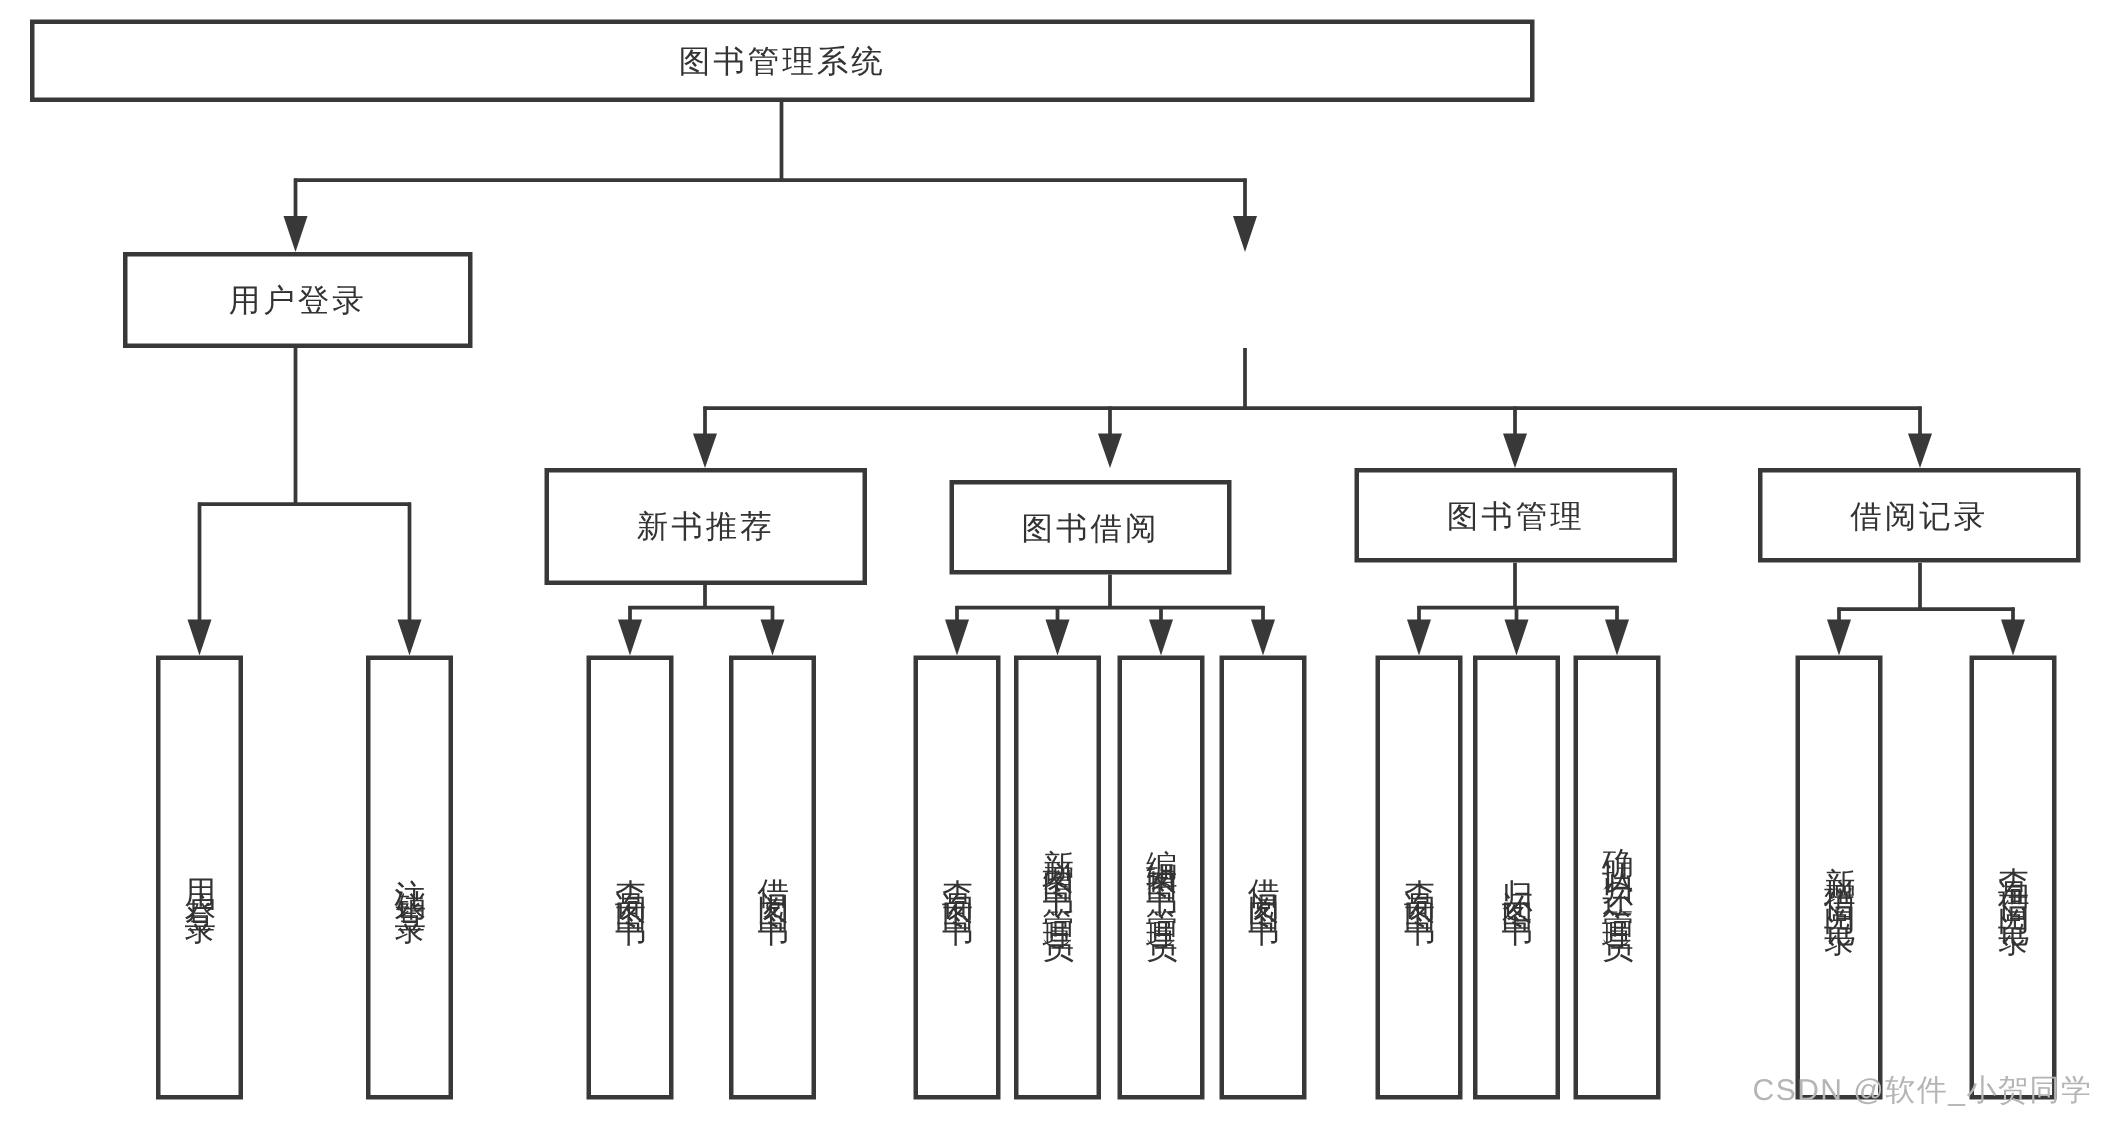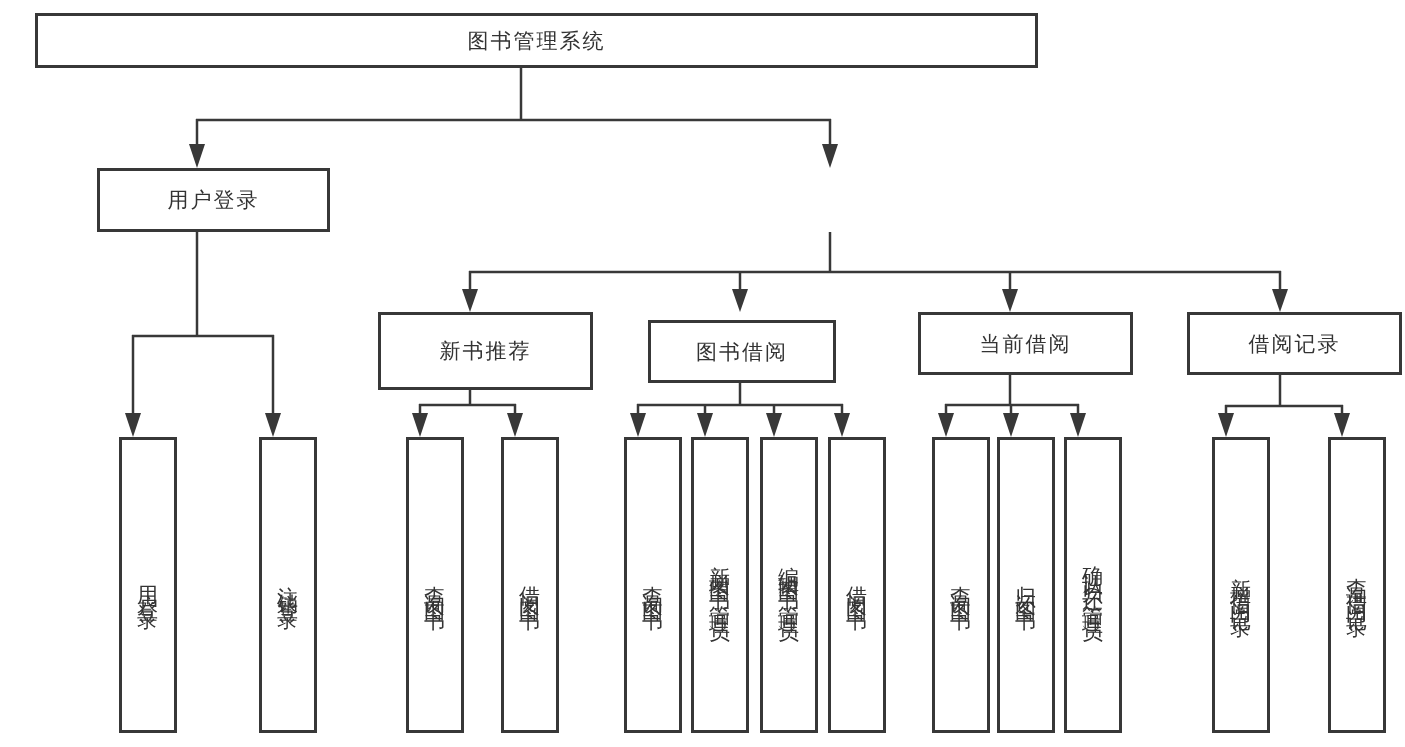--- a/index.html
+++ b/index.html
@@ -21,21 +21,20 @@
   .c{stroke:var(--line);stroke-width:2.5;fill:none;}
   .ah{fill:var(--line);stroke:none;}
   .box{
     position:absolute;
     box-sizing:border-box;
     background:#ffffff;
     border:3px solid var(--line);
     display:flex;align-items:center;justify-content:center;
     font-size:21px;
     z-index:1;
-    margin-left:15px;
   }
   .hbox{letter-spacing:2px;}
   .vbox{
     writing-mode:vertical-rl;
     text-orientation:mixed;
     letter-spacing:8px;
     line-height:1;
   }
   .watermark{
     position:absolute;
@@ -113,34 +112,35 @@
     <path class="c" d="M1342 405 V415"></path>
       <polygon class="ah" points="1334,413 1350,413 1342,437"></polygon>
   </svg>
 
   <div class="box hbox" style="left:20px;top:13px;width:1003px;height:55px">图书管理系统</div>
 
   <div class="box hbox" style="left:82px;top:168px;width:233px;height:64px">用户登录</div>
 
   <div class="box hbox" style="left:363px;top:312px;width:215px;height:78px">新书推荐</div>
   <div class="box hbox" style="left:633px;top:320px;width:188px;height:63px">图书借阅</div>
-  <div class="box hbox" style="left:903px;top:312px;width:215px;height:63px">当前借阅</div>
+  <div class="box hbox" style="left:903px;top:312px;width:215px;height:63px">图书管理</div>
   <div class="box hbox" style="left:1172px;top:312px;width:215px;height:63px">借阅记录</div>
 
   <div class="box vbox" style="left:104px;top:437px;width:58px;height:296px">用户登录</div>
   <div class="box vbox" style="left:244px;top:437px;width:58px;height:296px">注销登录</div>
 
   <div class="box vbox" style="left:391px;top:437px;width:58px;height:296px">查询图书</div>
   <div class="box vbox" style="left:486px;top:437px;width:58px;height:296px">借阅图书</div>
 
   <div class="box vbox" style="left:609px;top:437px;width:58px;height:296px">查询图书</div>
   <div class="box vbox" style="left:676px;top:437px;width:58px;height:296px">新增图书（管理员）</div>
   <div class="box vbox" style="left:745px;top:437px;width:58px;height:296px">编辑图书（管理员）</div>
   <div class="box vbox" style="left:813px;top:437px;width:58px;height:296px">借阅图书</div>
 
   <div class="box vbox" style="left:917px;top:437px;width:58px;height:296px">查询图书</div>
   <div class="box vbox" style="left:982px;top:437px;width:58px;height:296px">归还图书</div>
   <div class="box vbox" style="left:1049px;top:437px;width:58px;height:296px">确认归还（管理员）</div>
 
   <div class="box vbox" style="left:1197px;top:437px;width:58px;height:296px">新增借阅记录</div>
   <div class="box vbox" style="left:1313px;top:437px;width:58px;height:296px">查询借阅记录</div>
 
+  <div class="watermark">CSDN @软件_小贺同学</div>
 </div>
 
 </body></html>

